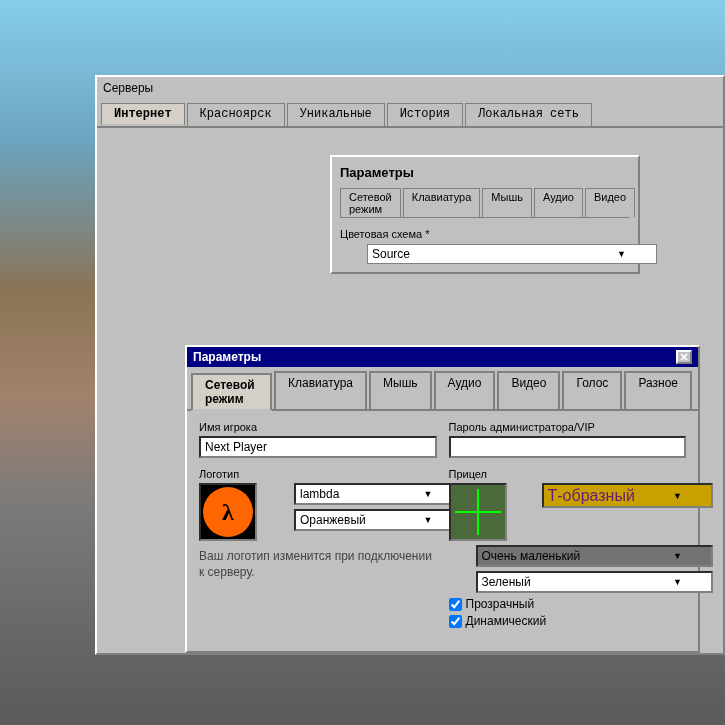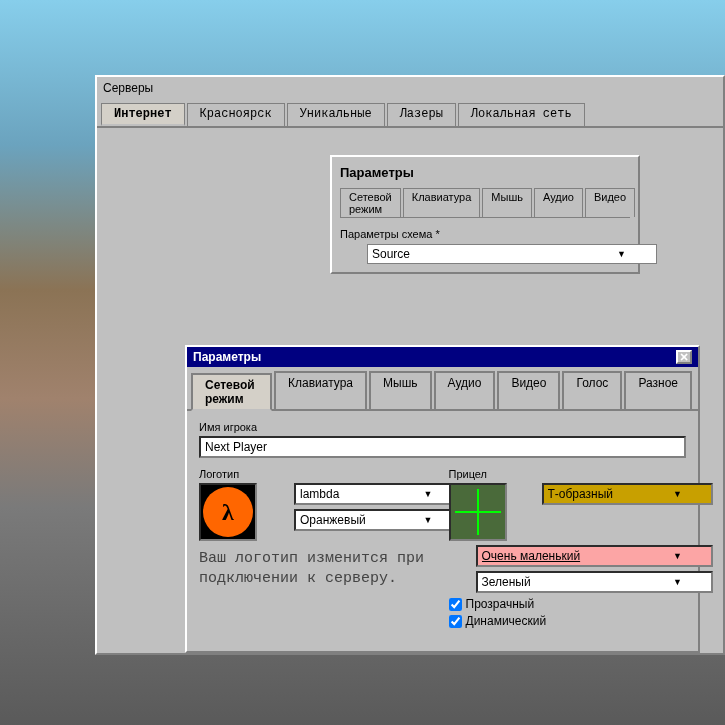--- a/index.html
+++ b/index.html
@@ -361,23 +361,23 @@
       width: 2px;
       background: #00ff00;
       transform: translateX(-50%);
     }
 
     .crosshair-dd {
       width: 100%;
       padding: 2px 4px;
       background: #c8a000;
       border: 2px inset #808080;
-      font-size: 12px;
+      font-size: 16px;
       appearance: none;
-      color: #000000;
+      color: #701a75;
     }
 
     .crosshair-dd-wrap {
       position: relative;
     }
 
     .crosshair-dd-wrap::after {
       content: '▼';
       position: absolute;
       right: 4px;
@@ -397,25 +397,24 @@
       right: 4px;
       top: 50%;
       transform: translateY(-50%);
       font-size: 9px;
       pointer-events: none;
     }
 
     .size-dropdown {
       width: 100%;
       padding: 2px 4px;
-      background: #fca5a5;
+      background: #737373;
       border: 2px inset #808080;
       font-size: 12px;
       appearance: none;
-      text-decoration: underline;
     }
 
     .color-dd-wrap {
       position: relative;
       text-decoration: underline;
     }
 
     .color-dd-wrap::after {
       content: '▼';
       position: absolute;
@@ -437,25 +436,24 @@
 
     .checkbox-row {
       display: flex;
       align-items: center;
       gap: 4px;
       margin-bottom: 3px;
       font-size: 12px;
     }
 
     .small-note {
-      font-size: 15px;
+      font-size: 12px;
       color: #444;
       margin-top: 4px;
       line-height: 1.3;
-      font-family: Liberation Mono, monospace;
     }
 
     .additional-btn {
       margin-top: 8px;
       padding: 3px 12px;
       background: #c0c0c0;
       border: 2px solid;
       border-top-color: #ffffff;
       border-left-color: #ffffff;
       border-bottom-color: #808080;
@@ -489,21 +487,21 @@
 <div class="bg"></div>
 
 <div class="main-window">
   <div class="main-title-bar">
     <span>Серверы</span>
   </div>
   <div class="tab-bar">
     <div class="tab active">Интернет</div>
     <div class="tab">Красноярск</div>
     <div class="tab">Уникальные</div>
-    <div class="tab">Лазеры</div>
+    <div class="tab">История</div>
     <div class="tab">Локальная сеть</div>
   </div>
 </div>
 
 <div class="lock-panel">
   <div class="lock-panel-header">
     <span class="lock-icon">🔒</span>
     <span>Серверы (98)</span>
   </div>
   <ul class="server-list" id="server-list">
@@ -542,21 +540,21 @@
 
 <div class="params-small">
   <div class="params-small-title">Параметры</div>
   <div class="params-small-tabs">
     <div class="params-small-tab">Сетевой режим</div>
     <div class="params-small-tab">Клавиатура</div>
     <div class="params-small-tab">Мышь</div>
     <div class="params-small-tab">Аудио</div>
     <div class="params-small-tab">Видео</div>
   </div>
-  <div class="color-scheme-label">Параметры схема *</div>
+  <div class="color-scheme-label">Цветовая схема *</div>
   <div class="dropdown-wrap">
     <select class="dropdown" id="color-scheme-select">
     <option value="Source">Source</option><option value="Default">Default</option><option value="Valve">Valve</option><option value="Wonky">Wonky</option></select>
   </div>
 </div>
 
 <div class="params-dialog">
   <div class="dialog-title-bar">
     <span>Параметры</span>
     <div class="close-btn">✕</div>
@@ -569,20 +567,24 @@
     <div class="dialog-tab">Видео</div>
     <div class="dialog-tab">Голос</div>
     <div class="dialog-tab">Разное</div>
   </div>
   <div class="dialog-content">
 
     <div class="form-row">
       <div class="form-col">
         <div class="form-label">Имя игрока</div>
         <input type="text" class="form-input" id="player-name-input" value="Next Player" style="">
+      </div>
+      <div class="form-col">
+        <div class="form-label">Пароль администратора/VIP</div>
+        <input type="text" class="form-input" id="admin-pass-input" style="">
       </div>
     </div>
 
     <div class="form-row">
 
       <div class="form-col">
         <div class="form-label">Логотип</div>
         <div class="logo-section">
           <div class="logo-preview">
             <div class="lambda-logo">λ</div>

